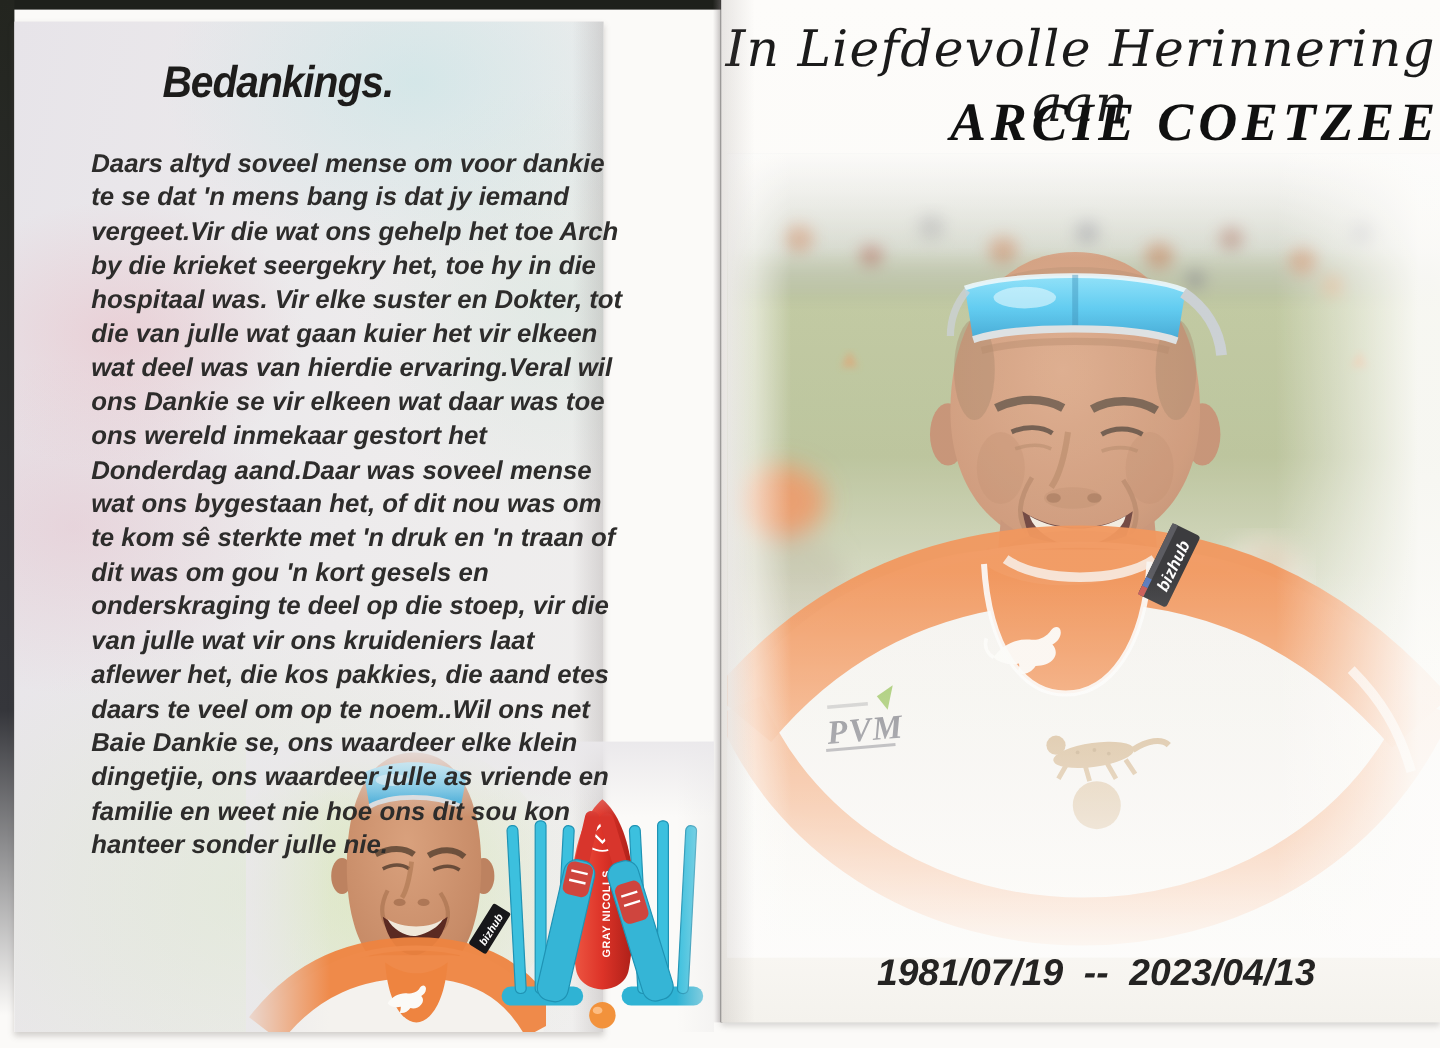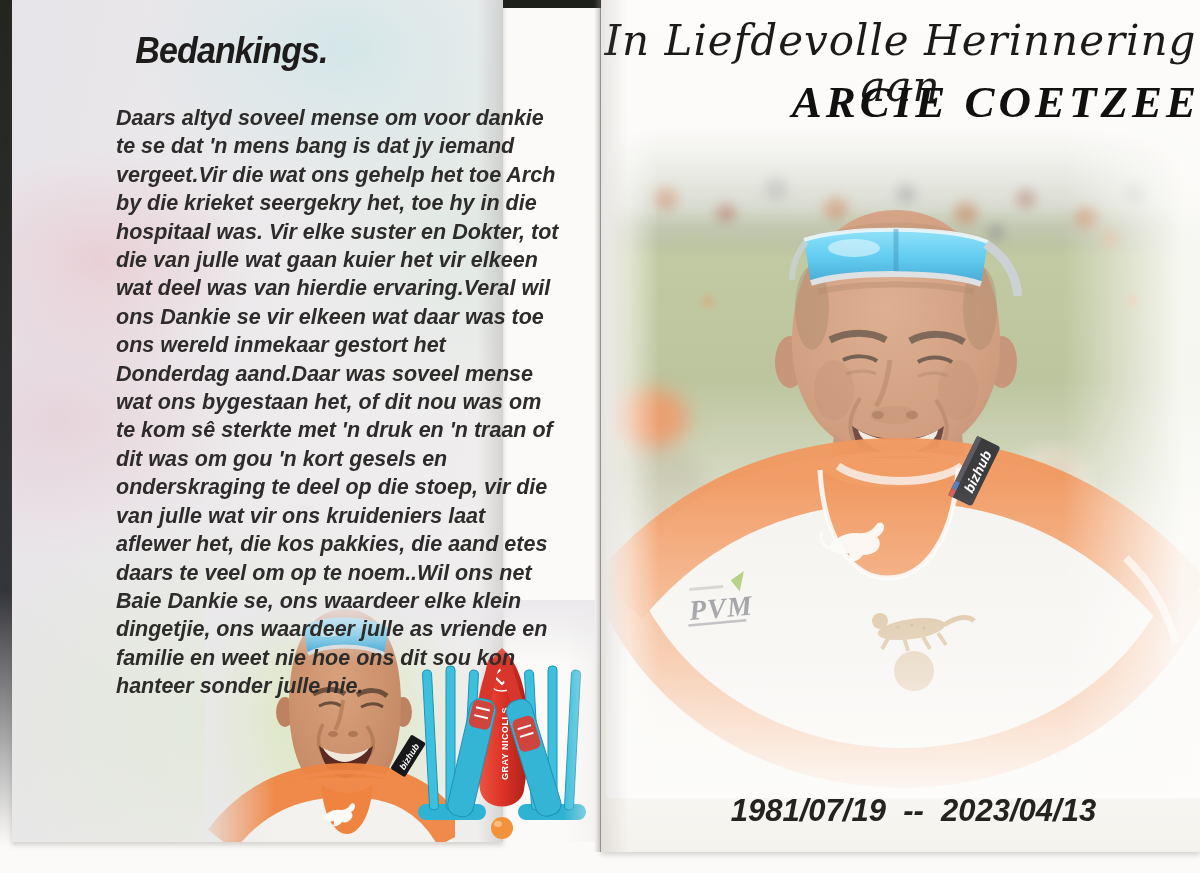--- a/index.html
+++ b/index.html
@@ -10,37 +10,37 @@
   }
   .scan{position:absolute;inset:0;}
 
   
   .edge-top{position:absolute;left:0;top:0;width:792px;height:8px;
     background:linear-gradient(to right,#1e201b 0 740px,rgba(30,32,27,0));}
   .edge-left{position:absolute;left:0;top:0;width:12px;height:846px;
     background:linear-gradient(to bottom,#23251f,#35363b 70%,rgba(53,54,59,0));}
 
   
-  .page-left{position:absolute;left:12px;top:0;width:491px;height:842px;
+  .page-left{position:absolute;left:12px;top:18px;width:491px;height:842px;
     box-shadow:0 3px 5px rgba(90,85,80,.25);
     background:
       radial-gradient(220px 160px at 18% 31%, rgba(232,180,190,.45), transparent 70%),
       radial-gradient(260px 200px at 10% 50%, rgba(225,170,185,.30), transparent 70%),
       radial-gradient(300px 220px at 68% 6%, rgba(188,226,228,.50), transparent 70%),
       radial-gradient(240px 260px at 92% 28%, rgba(203,226,214,.38), transparent 70%),
       radial-gradient(420px 300px at 42% 86%, rgba(216,231,199,.45), transparent 72%),
       linear-gradient(100deg,#e7e4e9,#edebec 55%,#f0efee);}
   .page-left::after{content:"";position:absolute;right:0;top:0;width:26px;height:100%;
     background:linear-gradient(to left,rgba(110,100,100,.20),transparent);}
   .bedankings{position:absolute;top:32px;left:0;width:100%;text-align:center;
     font:italic 700 37px/1 "Liberation Sans",sans-serif;color:#1d1c1b;
     letter-spacing:-1px;transform:translateX(-26px) scaleX(.92);}
   .thanks-text{position:absolute;left:64px;top:104px;width:456px;z-index:3;
     font:italic 700 21.5px/28.4px "Liberation Sans",sans-serif;
-    color:#2d2c2b;white-space:pre-line;margin-left:40px;}
+    color:#2d2c2b;white-space:pre-line;}
 
   .montage{position:absolute;left:193px;top:600px;width:390px;height:242px;z-index:1;}
   .montage svg{position:absolute;}
   .montage .man2{left:0;top:0;}
   .montage .cricket{left:207px;top:42px;}
   .montage-fade{position:absolute;inset:0;z-index:2;pointer-events:none;
     background:
       linear-gradient(to bottom,rgba(234,232,235,.95),rgba(234,232,235,0) 26%),
       linear-gradient(to right,rgba(234,232,235,.85),rgba(234,232,235,0) 18%),
       linear-gradient(to left,rgba(240,239,238,.6),rgba(240,239,238,0) 8%);}

